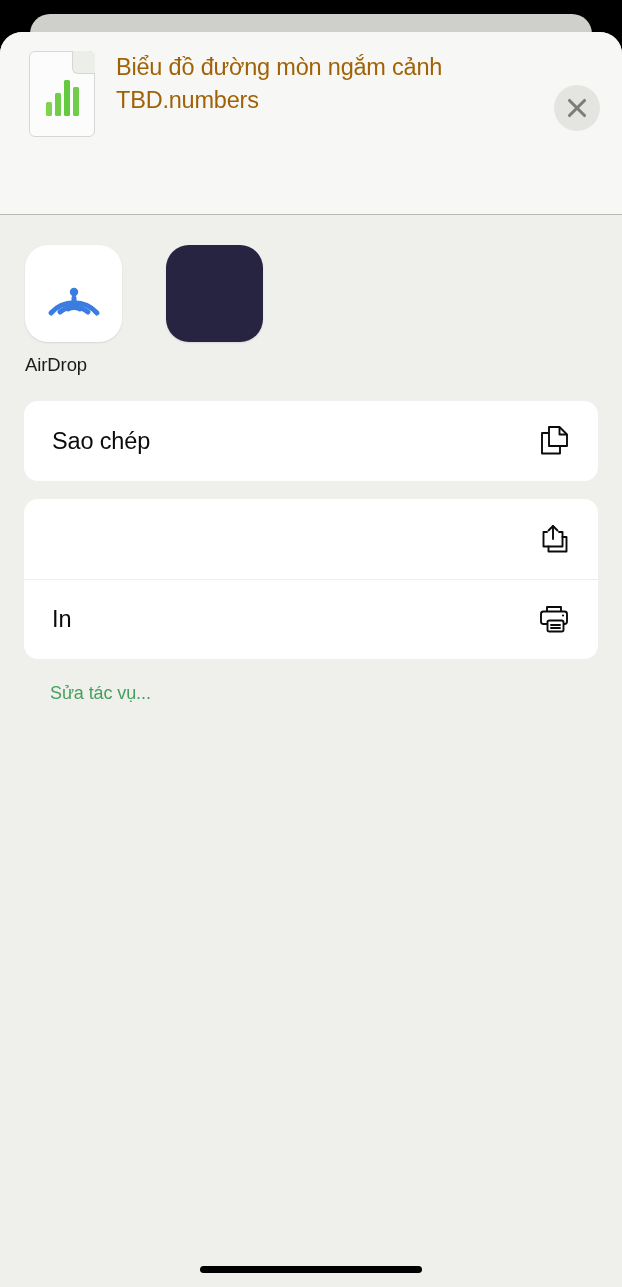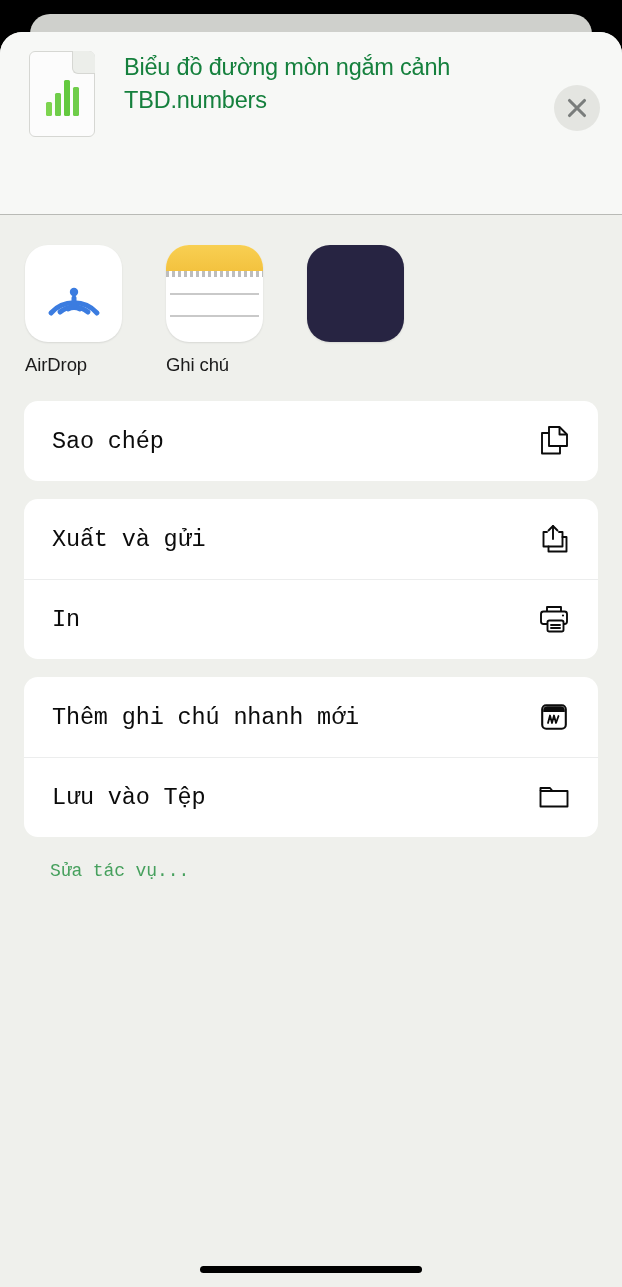--- a/index.html
+++ b/index.html
@@ -81,26 +81,26 @@
     height: 36px;
   }
   .doc-icon .bars i { display: block; width: 6px; border-radius: 1.5px; }
   .doc-icon .bars i:nth-child(1) { height: 14px; background: #7dd44f; }
   .doc-icon .bars i:nth-child(2) { height: 23px; background: #6fcd4a; }
   .doc-icon .bars i:nth-child(3) { height: 36px; background: #63c93f; }
   .doc-icon .bars i:nth-child(4) { height: 29px; background: #6fcd4a; }
 
   .doc-title {
     position: absolute;
-    left: 124px;
+    left: 116px;
     top: 52px;
     width: 395px;
     font-size: 23.5px;
     line-height: 33px;
-    color: #15803d;
+    color: #a16207;
     letter-spacing: -0.2px;
     transform: translateY(-50%);
   }
 
   .close-button {
     position: absolute;
     right: 22px;
     top: 53px;
     width: 46px;
     height: 46px;
@@ -183,21 +183,21 @@
   .icon-notes { background: #ffffff; }
   .icon-notes .top { position: absolute; left:0; top:0; right:0; height: 26px; background: linear-gradient(180deg,#f8cf52 0%, #f3c23f 100%); }
   .icon-notes .perf { position: absolute; left:0; top:26px; right:0; height: 6px;
     background: repeating-linear-gradient(90deg,#bdbdbd 0 3px, transparent 3px 6px); }
   .icon-notes .line { position: absolute; left: 4px; right: 4px; height: 1.5px; background: #c9c9c9; }
   .icon-notes .line.l1 { top: 48px; }
   .icon-notes .line.l2 { top: 70px; }
   .icon-dark { background: #272442; }
 
   
-  .groups { padding: 14px 24px 0 24px; font-family: Liberation Mono, monospace; }
+  .groups { padding: 14px 24px 0 24px; }
 
   .group {
     background: #ffffff;
     border-radius: 14px;
     overflow: hidden;
     margin-bottom: 18px;
   }
 
   .row {
     position: relative;
@@ -294,29 +294,20 @@
             </g>
             <circle cx="35" cy="33" r="4.2" fill="#3b7ce0"></circle>
             <path d="M35 39 L35 47" stroke="#3b7ce0" stroke-width="5" stroke-linecap="round"></path>
           </svg>
         </div>
         <div class="app-label">AirDrop</div>
       </div>
 
 
 
-      <div class="app-item">
-        <div class="app-icon icon-notes">
-          <div class="top"></div>
-          <div class="perf"></div>
-          <div class="line l1"></div>
-          <div class="line l2"></div>
-        </div>
-        <div class="app-label">Ghi chú</div>
-      </div>
 
       <div class="app-item">
         <div class="app-icon icon-dark">
           
         </div>
 
       </div>
 
     </div>
 
@@ -332,21 +323,20 @@
               <path d="M22.5 3 V10.5 H30"></path>
               <path d="M23 22 V29.5 H5 V9 H12"></path>
             </svg>
           </span>
         </div>
       </div>
 
       
       <div class="group">
         <div class="row">
-          <span class="row-label">Xuất và gửi</span>
           <span class="row-icon">
             <svg width="34" height="34" viewBox="0 0 34 34" fill="none" stroke="#0b0b0b" stroke-width="1.9" stroke-linejoin="round" stroke-linecap="round">
               <path d="M16 4 V17"></path>
               <path d="M11.5 8.5 L16 4 L20.5 8.5"></path>
               <path d="M10 10 H6.5 V24.5 H25.5 V10 H22"></path>
               <path d="M25.5 15 H29.5 V29.5 H11.5 V24.5"></path>
             </svg>
           </span>
         </div>
         <div class="row">
@@ -357,41 +347,20 @@
               <rect x="4" y="9.5" width="26" height="12.5" rx="2.5"></rect>
               <circle cx="26" cy="13.5" r="1.1" fill="#0b0b0b" stroke="none"></circle>
               <rect x="10.5" y="18.5" width="16" height="11" rx="1.8" fill="#ffffff"></rect>
               <path d="M14 23 H23 M14 26 H23" stroke-linecap="round"></path>
             </svg>
           </span>
         </div>
       </div>
 
       
-      <div class="group">
-        <div class="row">
-          <span class="row-label">Thêm ghi chú nhanh mới</span>
-          <span class="row-icon">
-            <svg width="32" height="32" viewBox="0 0 32 32">
-              <rect x="4.2" y="4.2" width="23.6" height="23.6" rx="4" fill="none" stroke="#0b0b0b" stroke-width="2.1"></rect>
-              <path d="M5.2 9 A4 4 0 0 1 9.2 5.2 H22.8 A4 4 0 0 1 26.8 9 V11 H5.2 Z" fill="#0b0b0b"></path>
-              <path d="M10 22 L12 14.5 L14 22 L16 14.5 L18 22 L20.5 15" fill="none" stroke="#0b0b0b" stroke-width="1.8" stroke-linecap="round" stroke-linejoin="round"></path>
-            </svg>
-          </span>
-        </div>
-        <div class="row">
-          <span class="row-label">Lưu vào Tệp</span>
-          <span class="row-icon">
-            <svg width="34" height="34" viewBox="0 0 34 34" fill="none" stroke="#0b0b0b" stroke-width="1.9" stroke-linejoin="round">
-              <path d="M3.5 11 V26.5 H30.5 V11 Z"></path>
-              <path d="M3.5 11 V8 H13 L15.5 11"></path>
-            </svg>
-          </span>
-        </div>
-      </div>
 
       <div class="edit-actions">Sửa tác vụ...</div>
 
     </div>
 
     <div class="home-indicator"></div>
 
   </div>
 </div>
 

